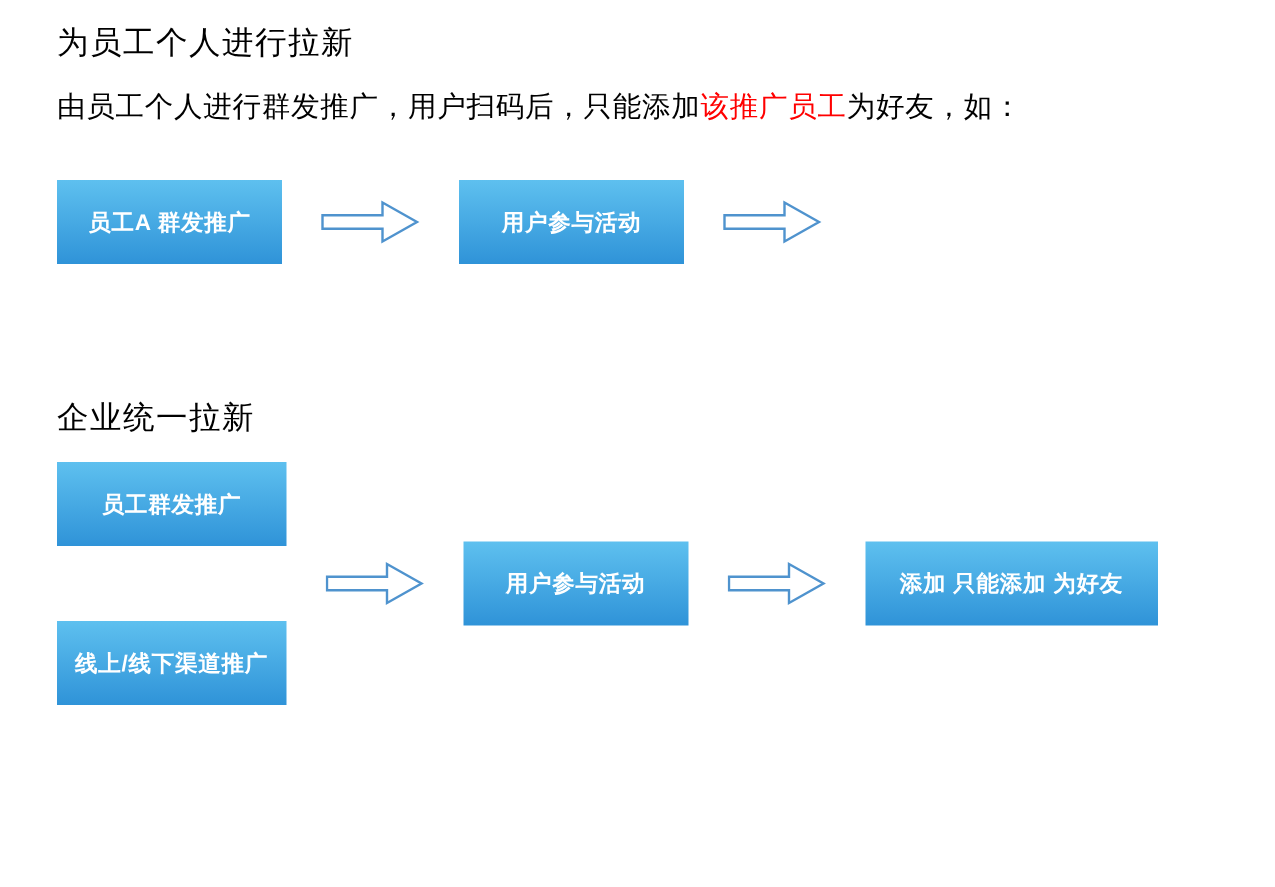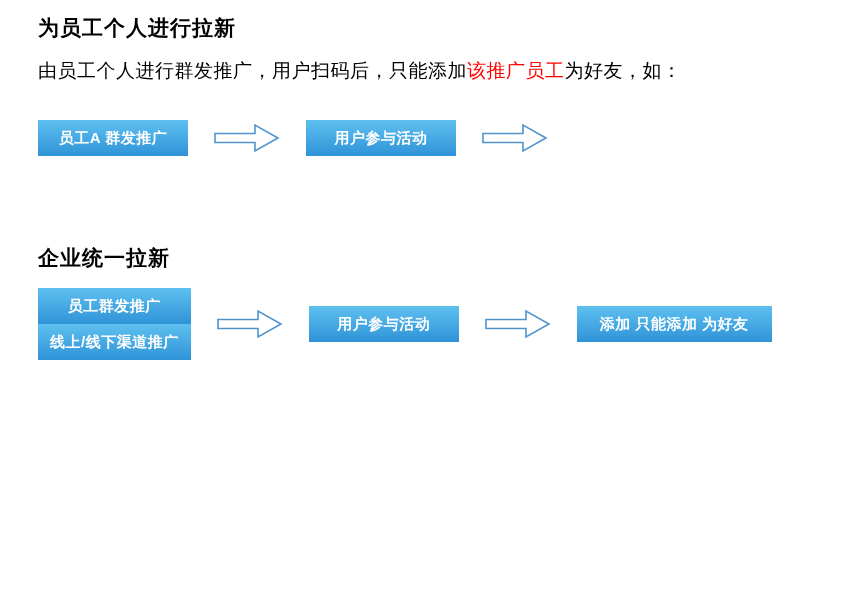--- a/index.html
+++ b/index.html
@@ -13,21 +13,21 @@
     width: 850px;
     height: 591px;
     box-sizing: border-box;
     padding: 14px 0 0 38px;
     background: #ffffff;
     overflow: hidden;
   }
   .sec-title {
     margin: 0 0 16px 0;
     font-size: 21px;
-    font-weight: bold;
+    font-weight: normal;
     color: #000000;
     letter-spacing: 1px;
   }
   .desc {
     margin: 0 0 36px 0;
     font-size: 19px;
     color: #000000;
     letter-spacing: 0.5px;
     font-family: Liberation Mono, monospace;
   }
@@ -36,40 +36,41 @@
 
   .flow-row {
     display: flex;
     align-items: center;
     gap: 26px;
   }
   .section-2 { margin-top: 88px; }
 
   .box {
     min-width: 150px;
-    height: 36px;
+    height: 56px;
     box-sizing: border-box;
     padding: 0 12px;
     display: flex;
     align-items: center;
     justify-content: center;
     color: #ffffff;
     font-size: 15px;
     font-weight: bold;
     letter-spacing: 0.5px;
     background: linear-gradient(180deg, #5ec0ef 0%, #2f93d8 100%);
     white-space: nowrap;
   }
   .box-wide { min-width: 195px; }
 
   .arrow-icon { flex: 0 0 auto; display: block; }
 
   .source-col {
     display: flex;
     flex-direction: column;
+    gap: 50px;
   }
 </style>
 </head>
 <body>
 
 <div class="page">
 
   <section>
     <h1 class="sec-title">为员工个人进行拉新</h1>
     <p class="desc"><span>由员工个人进行群发推广，用户扫码后，只能添加</span><span class="red">该推广员工</span><span>为好友，如：</span></p>

